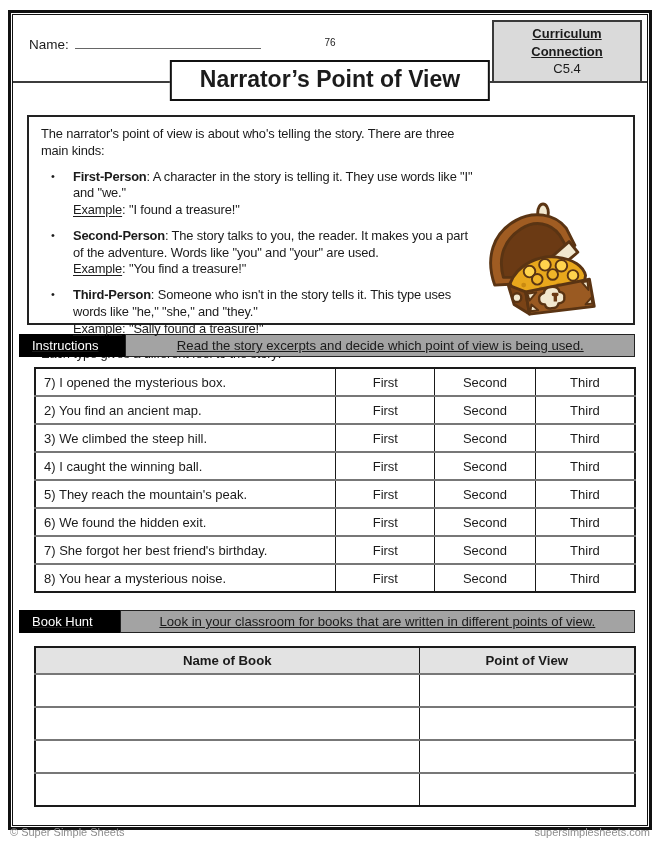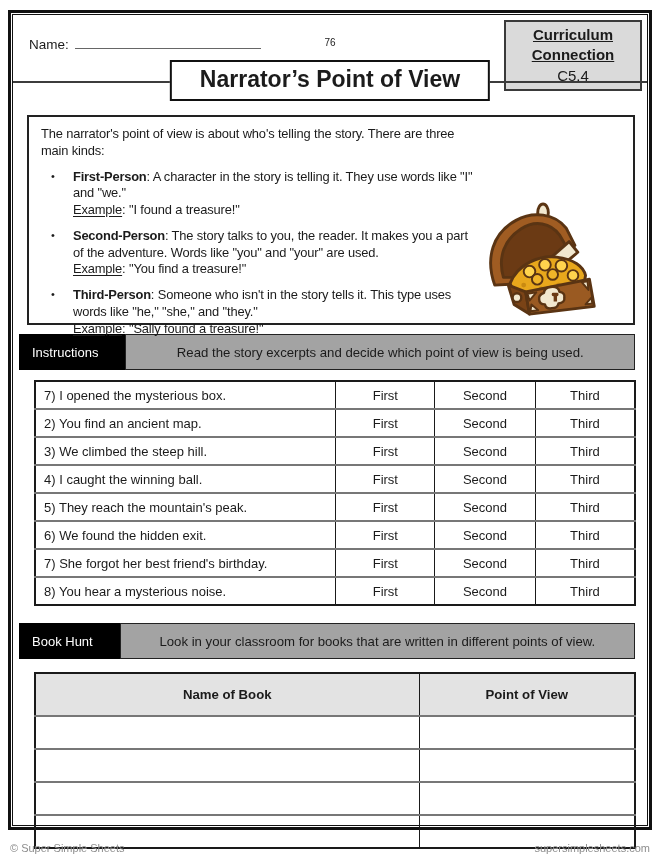--- a/index.html
+++ b/index.html
@@ -10,67 +10,67 @@
   }
   .frame-outer{position:absolute;left:8px;top:10px;right:8px;bottom:24px;border:3px solid #111;}
   .frame-inner{position:absolute;left:1px;top:1px;right:1px;bottom:1px;border:1px solid #111;}
   .content{position:absolute;left:0;top:0;right:0;bottom:0;}
 
   
   .header{position:relative;height:100px;}
   .name-row{position:absolute;left:16px;top:20px;font-size:13.5px;}
   .name-line{display:inline-block;width:186px;height:13px;border-bottom:1.5px solid #666;margin-left:6px;vertical-align:baseline;}
   .page-num{position:absolute;left:0;right:0;top:22px;text-align:center;font-size:10px;}
-  .curriculum{position:absolute;top:5px;right:5px;width:138px;background:#dadada;border:2px solid #3a3a3a;
-    text-align:center;font-size:15px;line-height:1.35;padding:3px 2px;box-sizing:border-box;}
+  .curriculum{position:absolute;top:5px;right:5px;width:150px;background:#dadada;border:2px solid #3a3a3a;
+    text-align:center;font-size:13px;line-height:1.35;padding:3px 2px;box-sizing:border-box;}
   .curriculum .cc-title{text-decoration:underline;font-weight:bold;}
   .hdr-divider{position:absolute;top:66px;left:0;right:0;border-top:2px solid #3c3c3c;}
   .title-box{position:absolute;top:45px;left:50%;transform:translateX(-50%);background:#fff;
     border:2px solid #111;padding:4px 28px 6px 28px;font-size:23px;font-weight:bold;white-space:nowrap;z-index:2;}
 
   
   .intro-box{margin:0 12px 0 14px;border:2px solid #222;height:210px;box-sizing:border-box;
     padding:9px 24px 4px 10px;font-size:12.9px;line-height:1.3;letter-spacing:-0.15px;}
   .chest{float:right;width:126px;height:114px;margin:76px 2px 0 8px;}
   .lead{margin:0 0 9px 2px;}
   .bullet{position:relative;padding-left:34px;margin:0 0 9px 0;}
   .bullet .dot{position:absolute;left:12px;top:0;font-size:11px;}
   .bullet b{letter-spacing:-0.2px;}
   .example{display:block;}
   .example u{text-underline-offset:2px;}
   .closing{margin:1px 0 0 2px;}
 
   
-  .section-bar{margin:10px 12px 0 6px;display:flex;height:36px;}
+  .section-bar{margin:10px 12px 0 6px;display:flex;height:23px;text-decoration:underline;}
   .bar-label{background:#000;color:#fff;font-size:13px;display:flex;align-items:center;
     padding:0 27px 0 13px;white-space:nowrap;}
   .bar-text{flex:1;background:#a3a3a3;border:1.5px solid #222;display:flex;align-items:center;
     justify-content:center;font-size:13.2px;box-sizing:border-box;}
   .bar-instructions{margin-top:9px;}
   .bar-bookhunt{margin-top:17px;}
 
   
   table{border-collapse:collapse;}
   .quiz-table{margin:10px 12px 0 21px;width:602px;border:2px solid #1a1a1a;}
   .quiz-table td{border-left:1.5px solid #1a1a1a;font-size:13px;padding:4px 8px;height:18px;}
   .quiz-table td:first-child{border-left:none;width:308px;}
   .quiz-table tr + tr td{border-top:2.5px solid #777;}
   .quiz-table td.opt{text-align:center;width:88px;}
 
   
   .book-table{margin:13px 12px 0 21px;width:602px;border:2px solid #1a1a1a;}
   .book-table th{background:#e3e3e3;font-size:13.2px;font-weight:bold;text-align:center;
-    padding:13px 4px;border-left:1.5px solid #1a1a1a;}
+    padding:5px 4px;border-left:1.5px solid #1a1a1a;}
   .book-table th:first-child{border-left:none;width:64%;}
   .book-table td{border-left:1.5px solid #1a1a1a;height:29px;}
   .book-table td:first-child{border-left:none;}
   .book-table tbody tr td{border-top:2.5px solid #777;}
 
   
-  .footer{position:absolute;left:10px;right:10px;bottom:0;display:flex;
+  .footer{position:absolute;left:10px;right:10px;bottom:16px;display:flex;
     justify-content:space-between;font-size:11px;color:#8d8d8d;}
 </style>
 </head>
 <body>
 
 <div class="frame-outer">
  <div class="frame-inner">
   <div class="content">
 
     <div class="header">

